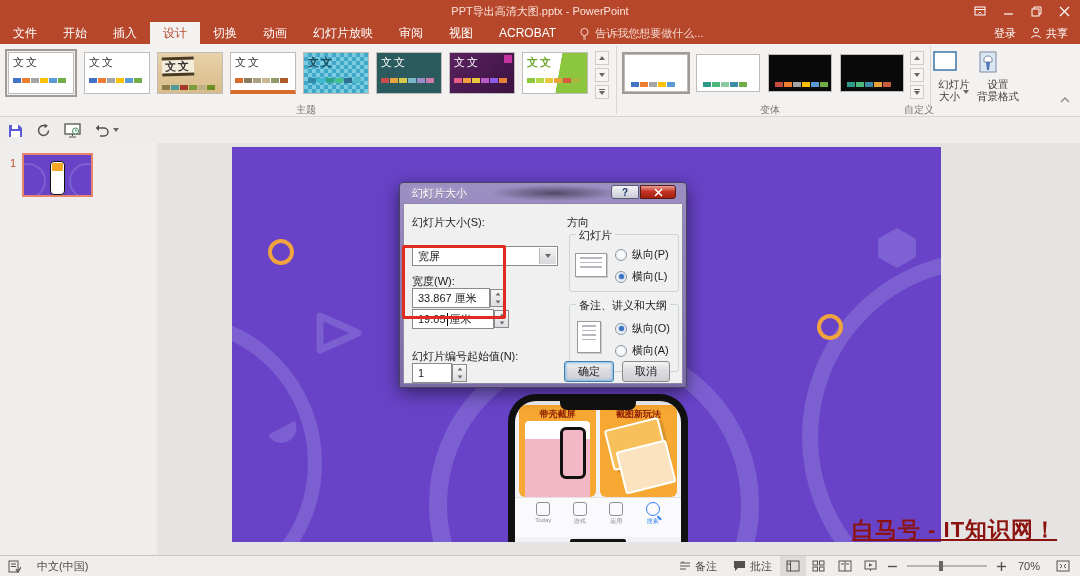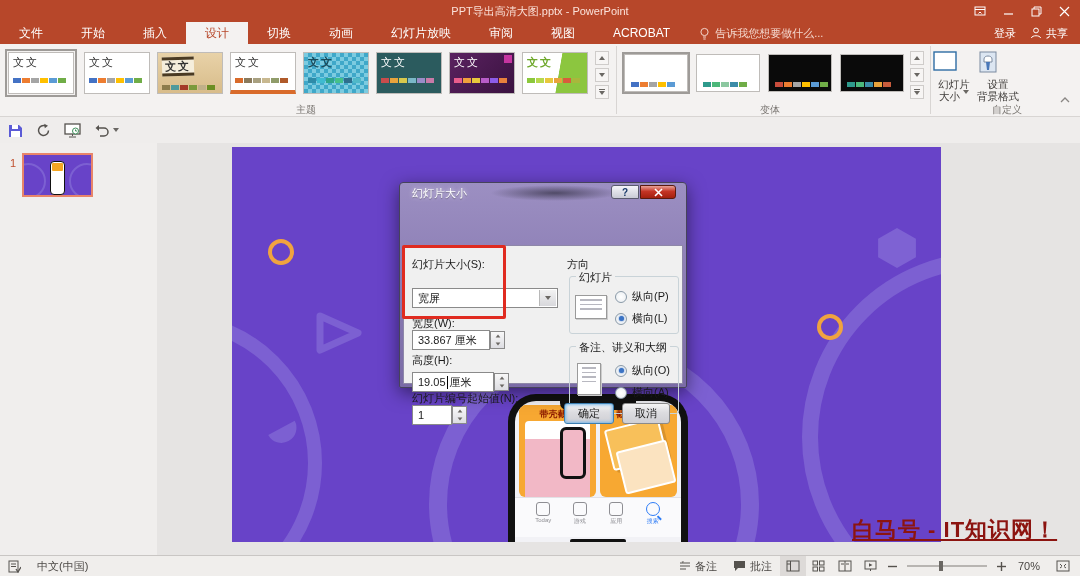--- a/index.html
+++ b/index.html
@@ -7,21 +7,21 @@
   .app { position:relative; width:1080px; height:576px; background:#EFEDEC; overflow:hidden; }
 
   
   .titlebar { position:absolute; left:0; top:0; width:1080px; height:22px; background:#B7472A; color:#fff; }
   .titlebar .doc-title { position:absolute; left:0; right:0; top:4px; text-align:center; font-size:11px; color:#FBE2DA; }
   .win-controls { position:absolute; right:2px; top:0; height:22px; display:flex; }
   .win-btn { width:28px; height:22px; display:flex; align-items:center; justify-content:center; }
 
   
   .tabrow { position:absolute; left:0; top:22px; width:1080px; height:22px; background:#B7472A; display:flex; align-items:stretch; color:#fff; font-size:12px; }
-  .tab { padding:0 19px; display:flex; align-items:center; cursor:default; }
+  .tab { padding:0 13px; display:flex; align-items:center; cursor:default; }
   .tab.selected { background:#F4F2F1; color:#B7472A; }
   .tellme { display:flex; align-items:center; gap:5px; padding:0 10px; color:#F3D5CB; font-size:11px; }
   .tabrow-right { margin-left:auto; display:flex; align-items:center; gap:14px; padding-right:12px; font-size:11px; }
   .tabrow-right .item { display:flex; align-items:center; gap:4px; }
 
   
   .ribbon { position:absolute; left:0; top:44px; width:1080px; height:73px; background:#F4F2F1; border-bottom:1px solid #D8D5D3; }
   .grp-label { position:absolute; top:59px; font-size:10px; color:#7A7672; }
   .thumb { position:absolute; top:8px; width:66px; height:42px; background:#fff; border:1px solid #BFBCB9; padding:3px 4px; overflow:hidden; }
   .thumb.sel { outline:2px solid #9E9B98; outline-offset:1px; }
@@ -91,21 +91,21 @@
   .ptab.active .picon { border-color:#2E7CF6; border-radius:50%; position:relative; }
   .ptab.active .picon::after { content:""; position:absolute; right:-3px; bottom:-3px; width:5px; height:1.5px; background:#2E7CF6; transform:rotate(45deg); }
   .homebar { position:absolute; left:50%; top:138px; transform:translateX(-50%); width:56px; height:4px; background:#111; border-radius:2px; z-index:4; }
 
   
   .dialog { position:absolute; left:399px; top:182px; width:288px; height:206px; border:1px solid #46435A; border-radius:4px 4px 2px 2px; background:linear-gradient(#9C8FC2,#7A6BA6); box-shadow:0 5px 18px rgba(0,0,0,.5); z-index:10; }
   .dlg-blur { position:absolute; left:90px; top:2px; width:130px; height:16px; background:radial-gradient(ellipse at center,rgba(20,20,30,.55),rgba(20,20,30,0) 70%); border-radius:8px; }
   .dlg-title { position:absolute; left:12px; top:3px; font-size:11px; color:#fff; text-shadow:0 0 4px rgba(255,255,255,.8),0 1px 1px rgba(0,0,0,.4); }
   .dlg-help { position:absolute; left:211px; top:2px; width:28px; height:14px; background:linear-gradient(#F4F4F8,#C9CBD6); border:1px solid #5A5A6E; border-radius:3px 0 0 3px; font-size:10px; color:#1A3A6A; font-weight:bold; text-align:center; line-height:13px; }
   .dlg-close { position:absolute; left:240px; top:2px; width:36px; height:14px; background:linear-gradient(#E8A398,#C43425 45%,#A3200F); border:1px solid #5A1A10; border-radius:0 3px 3px 0; display:flex; align-items:center; justify-content:center; }
-  .dlg-body { position:absolute; left:3px; top:20px; right:3px; bottom:3px; background:#F0F0F0; border:1px solid #8E87A8; font-size:11px; color:#1A1A1A;margin-top:42px; }
+  .dlg-body { position:absolute; left:3px; top:20px; right:3px; bottom:3px; background:#F0F0F0; border:1px solid #8E87A8; font-size:11px; color:#1A1A1A; }
   .dlg-label { position:absolute; font-size:11px; color:#1A1A1A; white-space:nowrap; }
   .combo { position:absolute; left:8px; top:42px; width:146px; height:20px; background:#fff; border:1px solid #8A8A8A; display:flex; align-items:center; padding-left:5px; }
   .combo-btn { position:absolute; right:1px; top:1px; bottom:1px; width:17px; background:linear-gradient(#F2F2F2,#D8D8DC); border-left:1px solid #B8B8B8; display:flex; align-items:center; justify-content:center; }
   .spin-field { position:absolute; height:20px; background:#fff; border:1px solid #8A8A8A; display:flex; align-items:center; padding-left:5px; }
   .spinner { position:absolute; top:0; bottom:0; right:-16px; width:15px; border:1px solid #8A8A8A; background:linear-gradient(#F8F8F8,#DDDDE2); display:flex; flex-direction:column; align-items:center; justify-content:space-around; }
   .spinner .tri-up, .spinner .tri-down { transform:scale(.8); }
   .caret-bar { width:1px; height:13px; background:#000; margin-left:1px; }
   .groupbox { position:absolute; border:1px solid #C9D3D8; border-radius:3px; }
   .groupbox legend, .gb-legend { position:absolute; top:-7px; left:6px; background:#F0F0F0; padding:0 3px; font-size:11px; white-space:nowrap; }
   .docicon { position:absolute; background:#fff; border:1px solid #9A9A9A; box-shadow:1px 1px 0 #CCC; }
@@ -373,21 +373,21 @@
       <div class="bicon">
         <svg width="24" height="24" viewBox="0 0 24 24">
             <rect x="4" y="2" width="16" height="20" fill="#DCE6F2" stroke="#7A8AA0"></rect>
             <path d="M8 9 C8 5 16 5 16 9 L16 12 L8 12 Z" fill="#fff" stroke="#7A8AA0"></path>
             <path d="M10 12 L14 12 L13 20 L11 20 Z" fill="#4A78B8"></path>
           </svg>
       </div>
       <div>设置</div>
       <div>背景格式</div>
     </div>
-    <div class="grp-label" style="left:992px">自定义</div>
+    <div class="grp-label" style="left:904px">自定义</div>
     <div class="collapse-chevron">
       <svg width="10" height="7" viewBox="0 0 10 7">
           <path d="M1 6 L5 2 L9 6" fill="none" stroke="#8A8784" stroke-width="1.3"></path>
         </svg>
     </div>
   </div>
 
   <div class="qat">
     <div class="qbtn">
       <svg width="15" height="15" viewBox="0 0 15 15">
@@ -506,21 +506,21 @@
       <div class="dlg-label" style="left:8px; top:70px">宽度(W):</div>
       <div class="spin-field" style="left:8px; top:84px; width:78px">
         <span>33.867 厘米</span>
         <div class="spinner">
             <div class="tri-up"></div>
             <div class="tri-down"></div>
           </div>
       </div>
 
       <div class="dlg-label" style="left:8px; top:107px">高度(H):</div>
-      <div class="spin-field" style="left:8px; top:126px; width:82px">
+      <div class="spin-field" style="left:8px; top:105px; width:82px">
         <span>19.05</span>
         <span class="caret-bar"></span>
         <span style="margin-left:2px">厘米</span>
         <div class="spinner">
             <div class="tri-up"></div>
             <div class="tri-down"></div>
           </div>
       </div>
 
       <div class="dlg-label" style="left:8px; top:145px">幻灯片编号起始值(N):</div>

